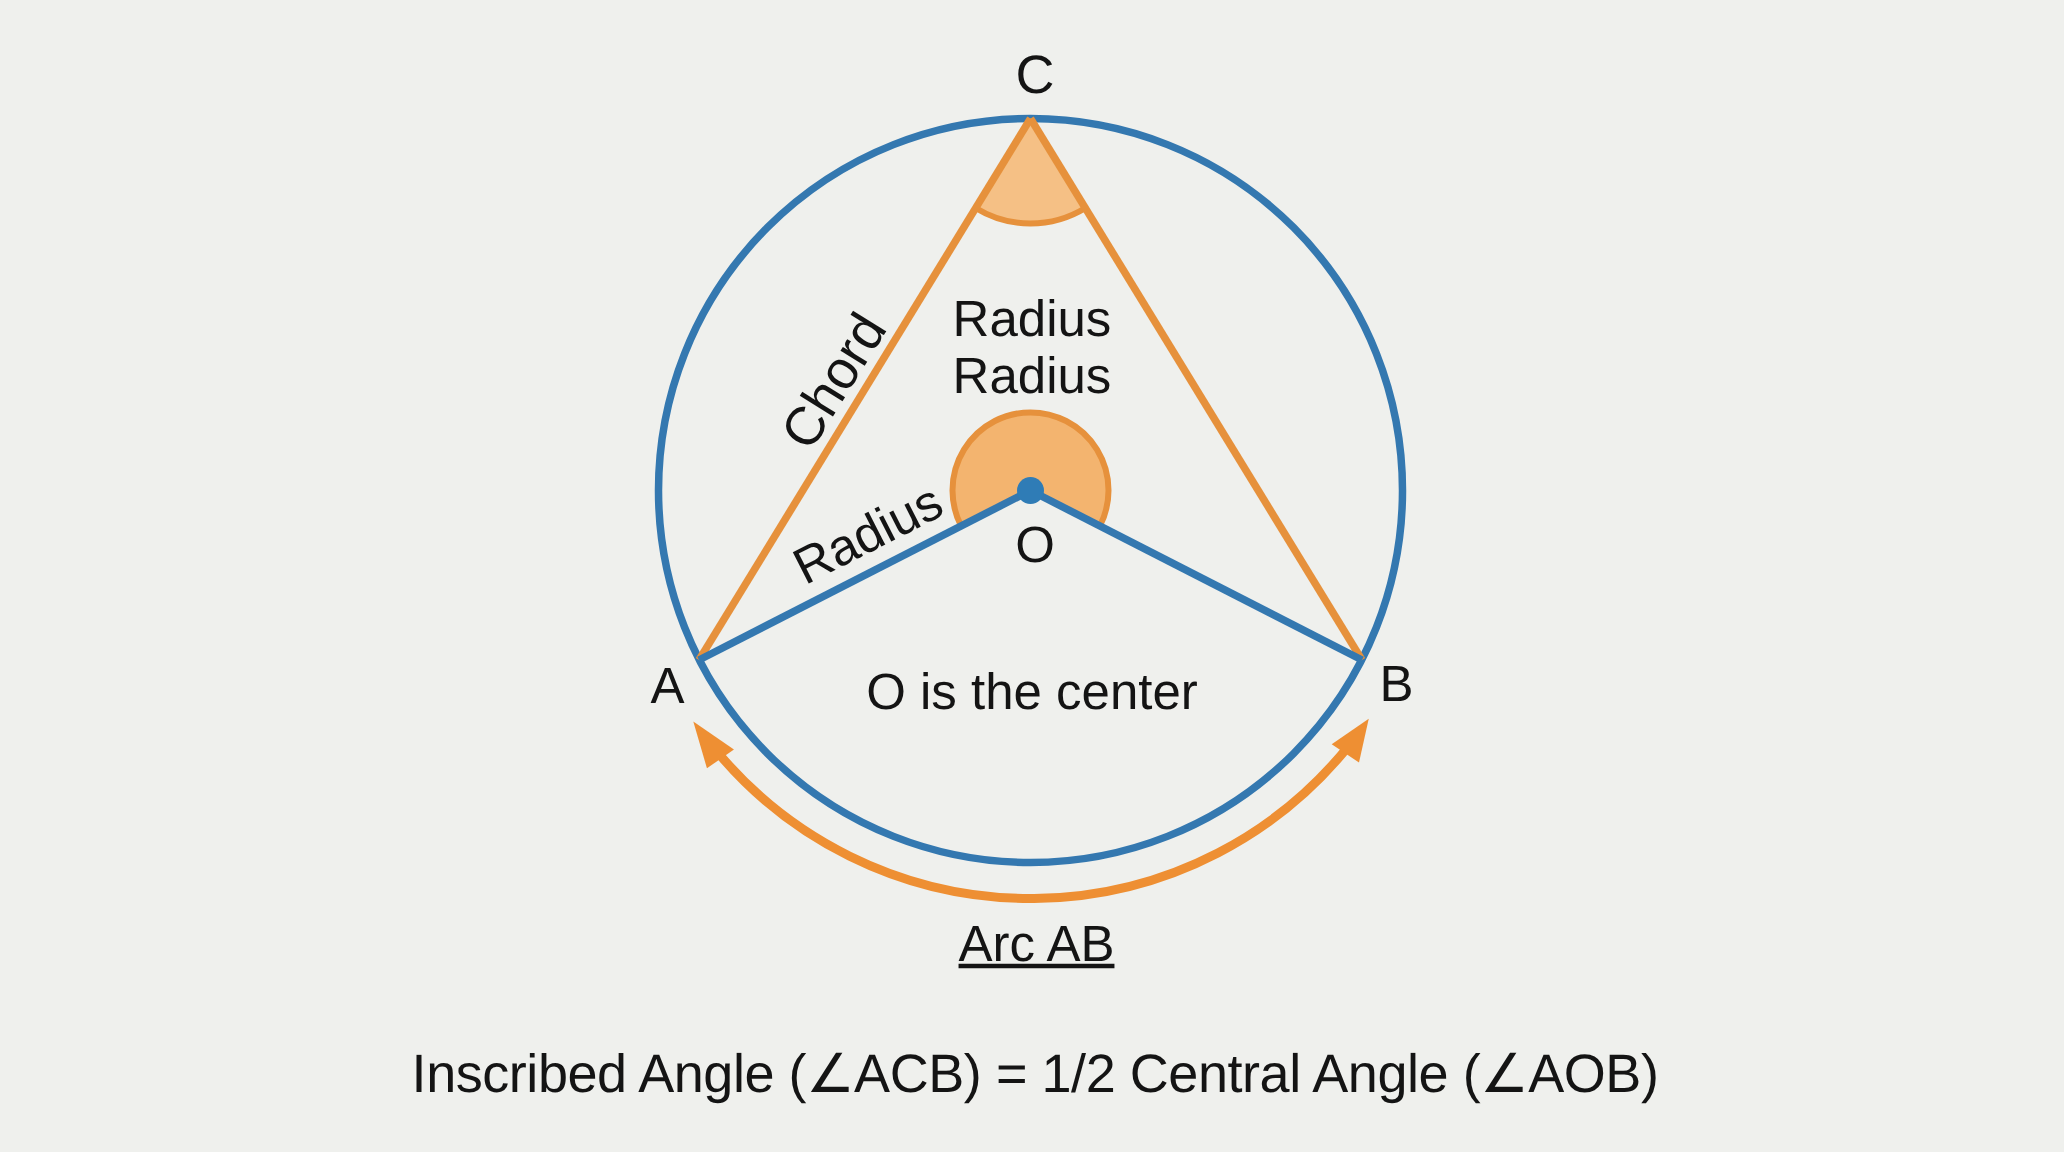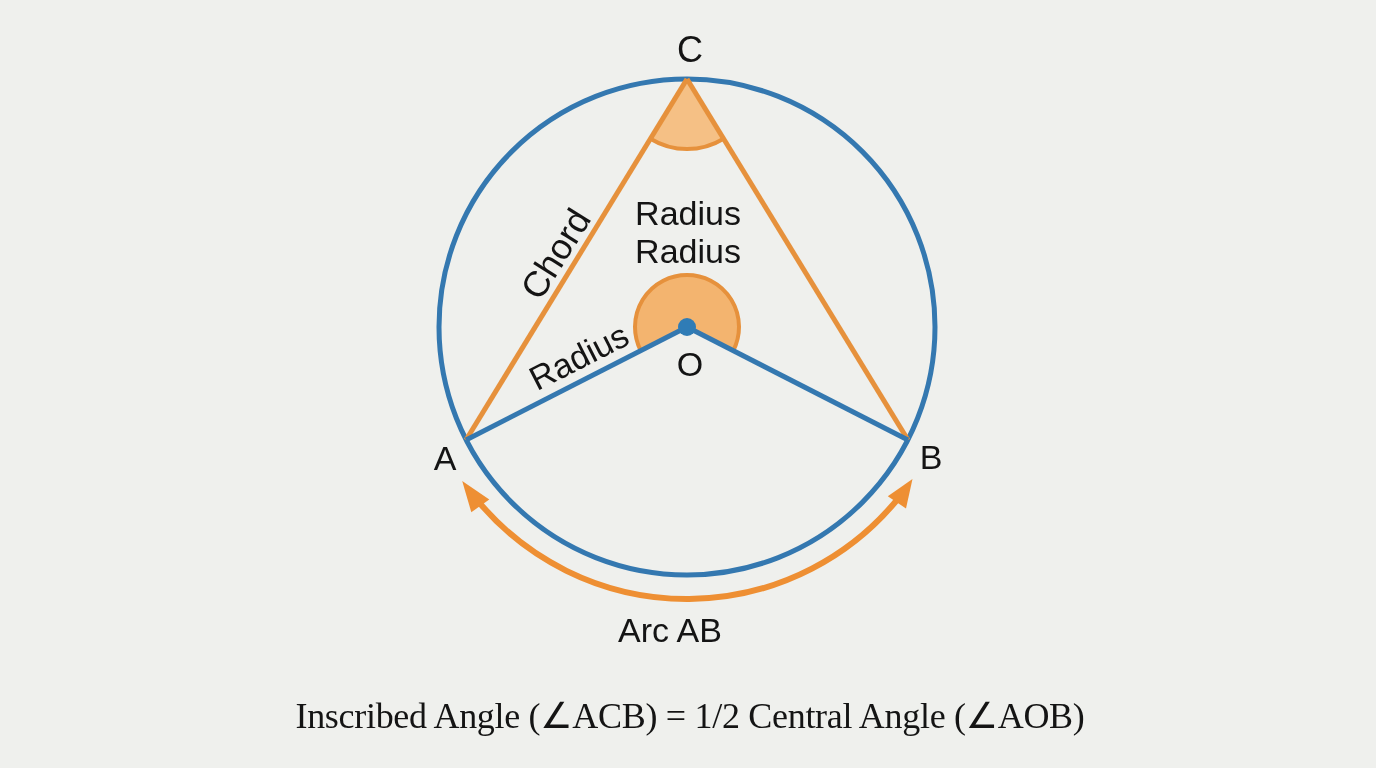--- a/index.html
+++ b/index.html
@@ -19,21 +19,21 @@
     font-size: 36px;
     font-weight: 400;
     letter-spacing: 0px;
     white-space: nowrap;
     color: #141414;
   }
   .lbl.small { font-size: 34px; }
   .lbl.rot-chord  { transform: translate(-50%, -50%) rotate(-58deg); }
   .lbl.rot-radius { transform: translate(-50%, -50%) rotate(-27deg); }
   .lbl.two-line { text-align: center; line-height: 38px; }
-  .lbl.formula { font-size: 36px; letter-spacing: -0.3px; font-family: Liberation Serif, serif; }
+  .lbl.formula { font-size: 36px; letter-spacing: -0.3px; }
 </style>
 </head>
 <body>
 
 <div id="stage">
 
   <svg class="diagram" width="1376" height="768" viewBox="0 0 1376 768">
 
     <circle cx="687" cy="327" r="248" fill="none" stroke-width="5" stroke="#3478b0"></circle>
 
@@ -66,18 +66,19 @@
 
   <div class="lbl rot-chord" style="left:556px; top:254px;">Chord</div>
 
   <div class="lbl rot-radius small" style="left:579px; top:357px;">Radius</div>
 
   <div class="lbl small two-line" style="left:688px; top:232px;">
     <div>Radius</div>
     <div>Radius</div>
   </div>
 
+  <div class="lbl small" style="left:688px; top:462px;">O is the center</div>
 
-  <div class="lbl small" style="left:670px; top:630px;">Arc AB</div>
+  <div class="lbl small" style="left:691px; top:630px;text-decoration:underline;">Arc AB</div>
 
   <div class="lbl formula" style="left:690px; top:716px;">Inscribed Angle (∠ACB) = 1/2 Central Angle (∠AOB)</div>
 
 </div>
 
 </body></html>

